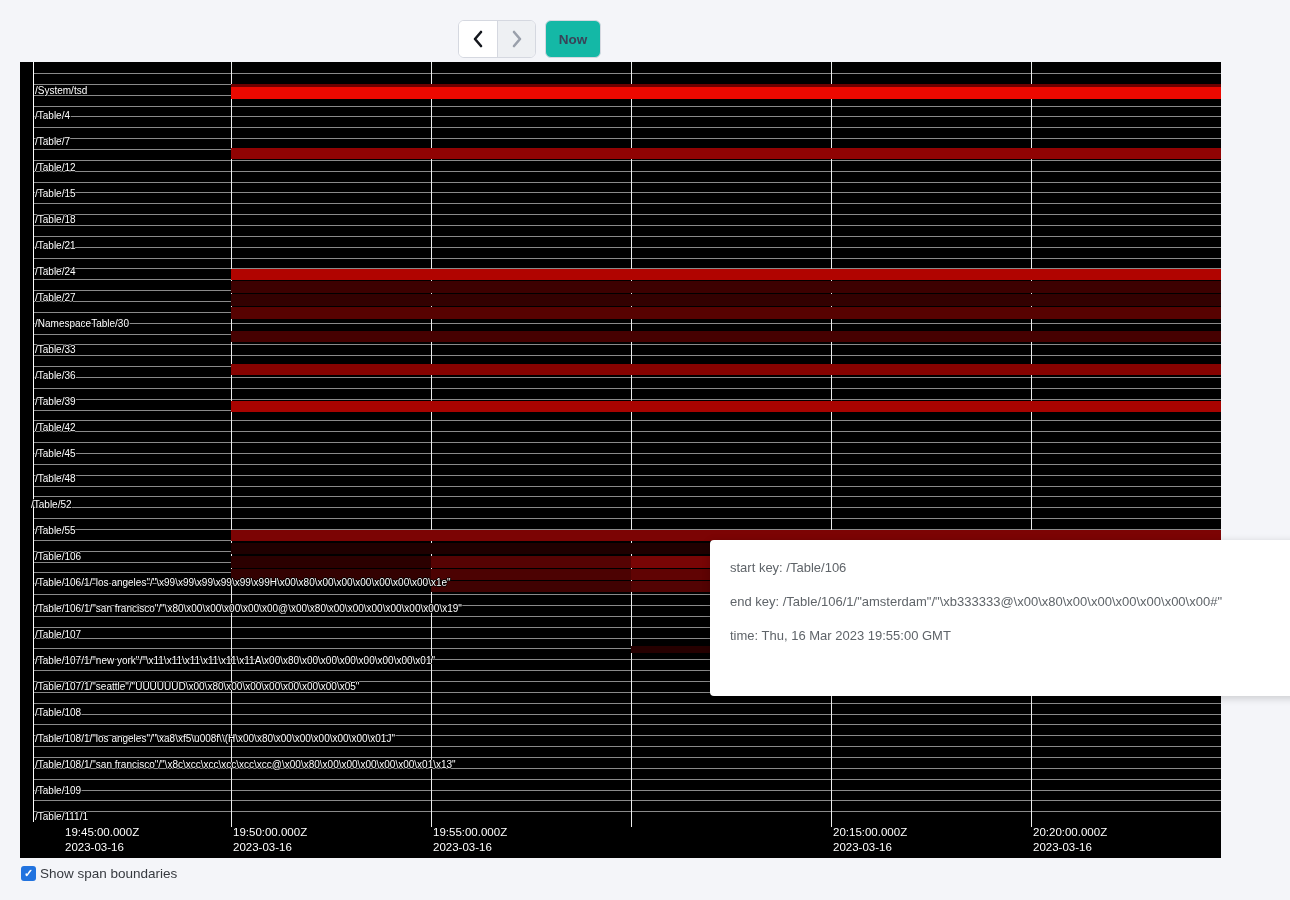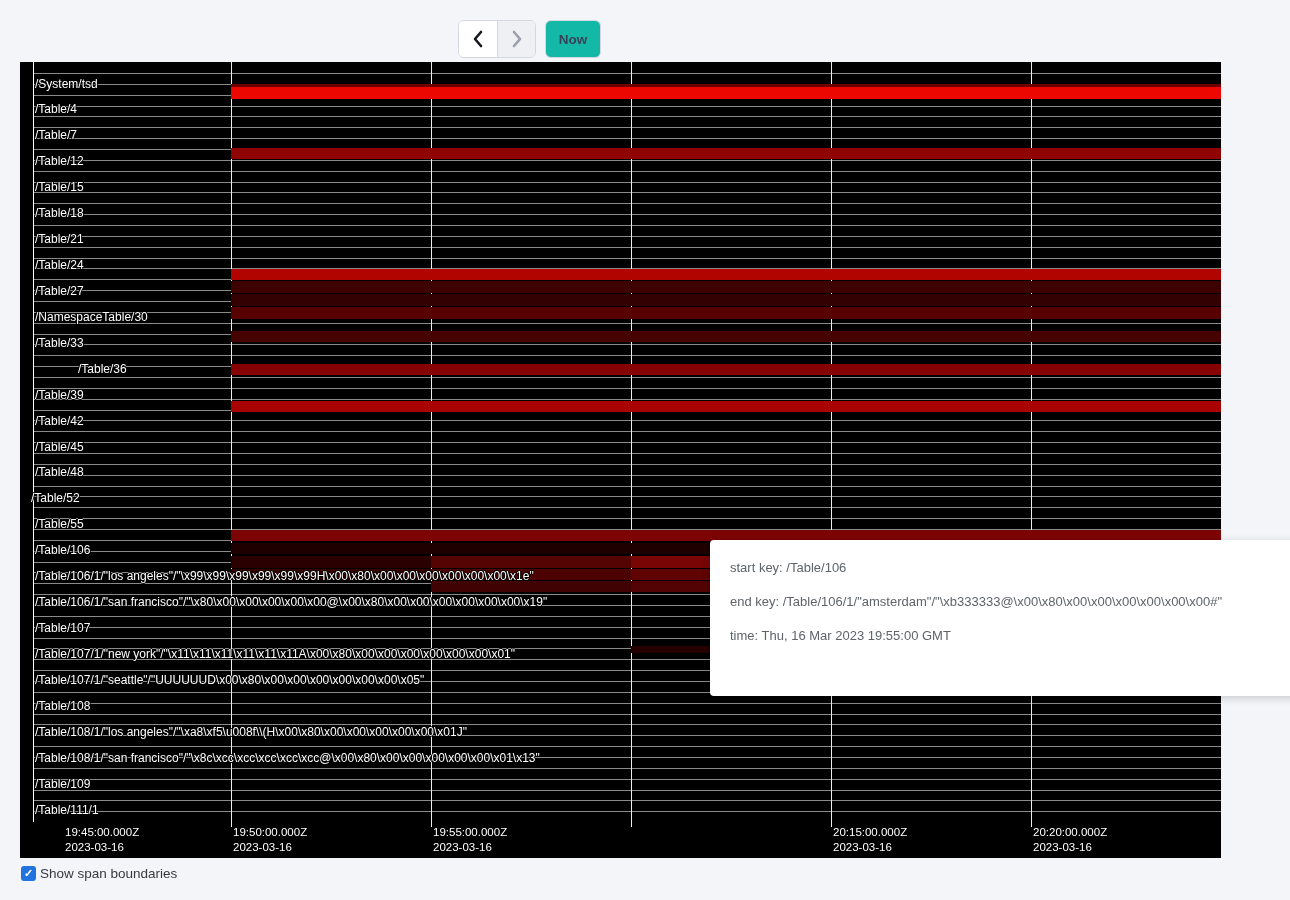--- a/index.html
+++ b/index.html
@@ -70,25 +70,26 @@
     width: 1201px; height: 796px;
     background: #000;
     overflow: hidden;
   }
   .hline { position: absolute; height: 1px; background: #8a8a8a; }
   .vline { position: absolute; width: 1px; background: #ededed; }
   .vline.edge { background: #ffffff; }
   .band { position: absolute; }
   .row-label {
     position: absolute;
-    color: #fff; font-size: 12px; line-height: 11px;
+    color: #fff; font-size: 10px; line-height: 11px;
     white-space: nowrap;
     transform: translateY(-50%);
     text-shadow: 0 1px 0 #000, 0 -1px 0 #000, 1px 0 0 #000, -1px 0 0 #000;
     z-index: 5;
+    margin-top: 6px;
   }
   .axis-label { position: absolute; color: #fff; z-index: 6; }
   .axis-time { font-size: 11.5px; line-height: 15px; }
   .axis-date { font-size: 11.5px; line-height: 15px; }
 
   
   .kv-tooltip {
     position: absolute; left: 710px; top: 540px;
     width: 624px; height: 156px;
     background: #fff;
@@ -238,21 +239,21 @@
     <div class="row-label" style="left: 15px; top: 47.43px;">/Table/4</div>
     <div class="row-label" style="left: 15px; top: 73.36px;">/Table/7</div>
     <div class="row-label" style="left: 15px; top: 99.29px;">/Table/12</div>
     <div class="row-label" style="left: 15px; top: 125.22px;">/Table/15</div>
     <div class="row-label" style="left: 15px; top: 151.15px;">/Table/18</div>
     <div class="row-label" style="left: 15px; top: 177.08px;">/Table/21</div>
     <div class="row-label" style="left: 15px; top: 203.01px;">/Table/24</div>
     <div class="row-label" style="left: 15px; top: 228.94px;">/Table/27</div>
     <div class="row-label" style="left: 15px; top: 254.87px;">/NamespaceTable/30</div>
     <div class="row-label" style="left: 15px; top: 280.8px;">/Table/33</div>
-    <div class="row-label" style="left: 15px; top: 306.73px; padding-left: 43px;">/Table/36</div>
+    <div class="row-label" style="left: 15px; top: 306.73px;">/Table/36</div>
     <div class="row-label" style="left: 15px; top: 332.66px;">/Table/39</div>
     <div class="row-label" style="left: 15px; top: 358.59px;">/Table/42</div>
     <div class="row-label" style="left: 15px; top: 384.52px;">/Table/45</div>
     <div class="row-label" style="left: 15px; top: 410.45px;">/Table/48</div>
     <div class="row-label" style="left: 11px; top: 436.38px;">/Table/52</div>
     <div class="row-label" style="left: 15px; top: 462.31px;">/Table/55</div>
     <div class="row-label" style="left: 15px; top: 488.24px;">/Table/106</div>
     <div class="row-label" style="left: 15px; top: 514.17px;">/Table/106/1/"los angeles"/"\x99\x99\x99\x99\x99\x99H\x00\x80\x00\x00\x00\x00\x00\x00\x1e"</div>
     <div class="row-label" style="left: 15px; top: 540.1px;">/Table/106/1/"san francisco"/"\x80\x00\x00\x00\x00\x00@\x00\x80\x00\x00\x00\x00\x00\x00\x19"</div>
     <div class="row-label" style="left: 15px; top: 566.03px;">/Table/107</div>

